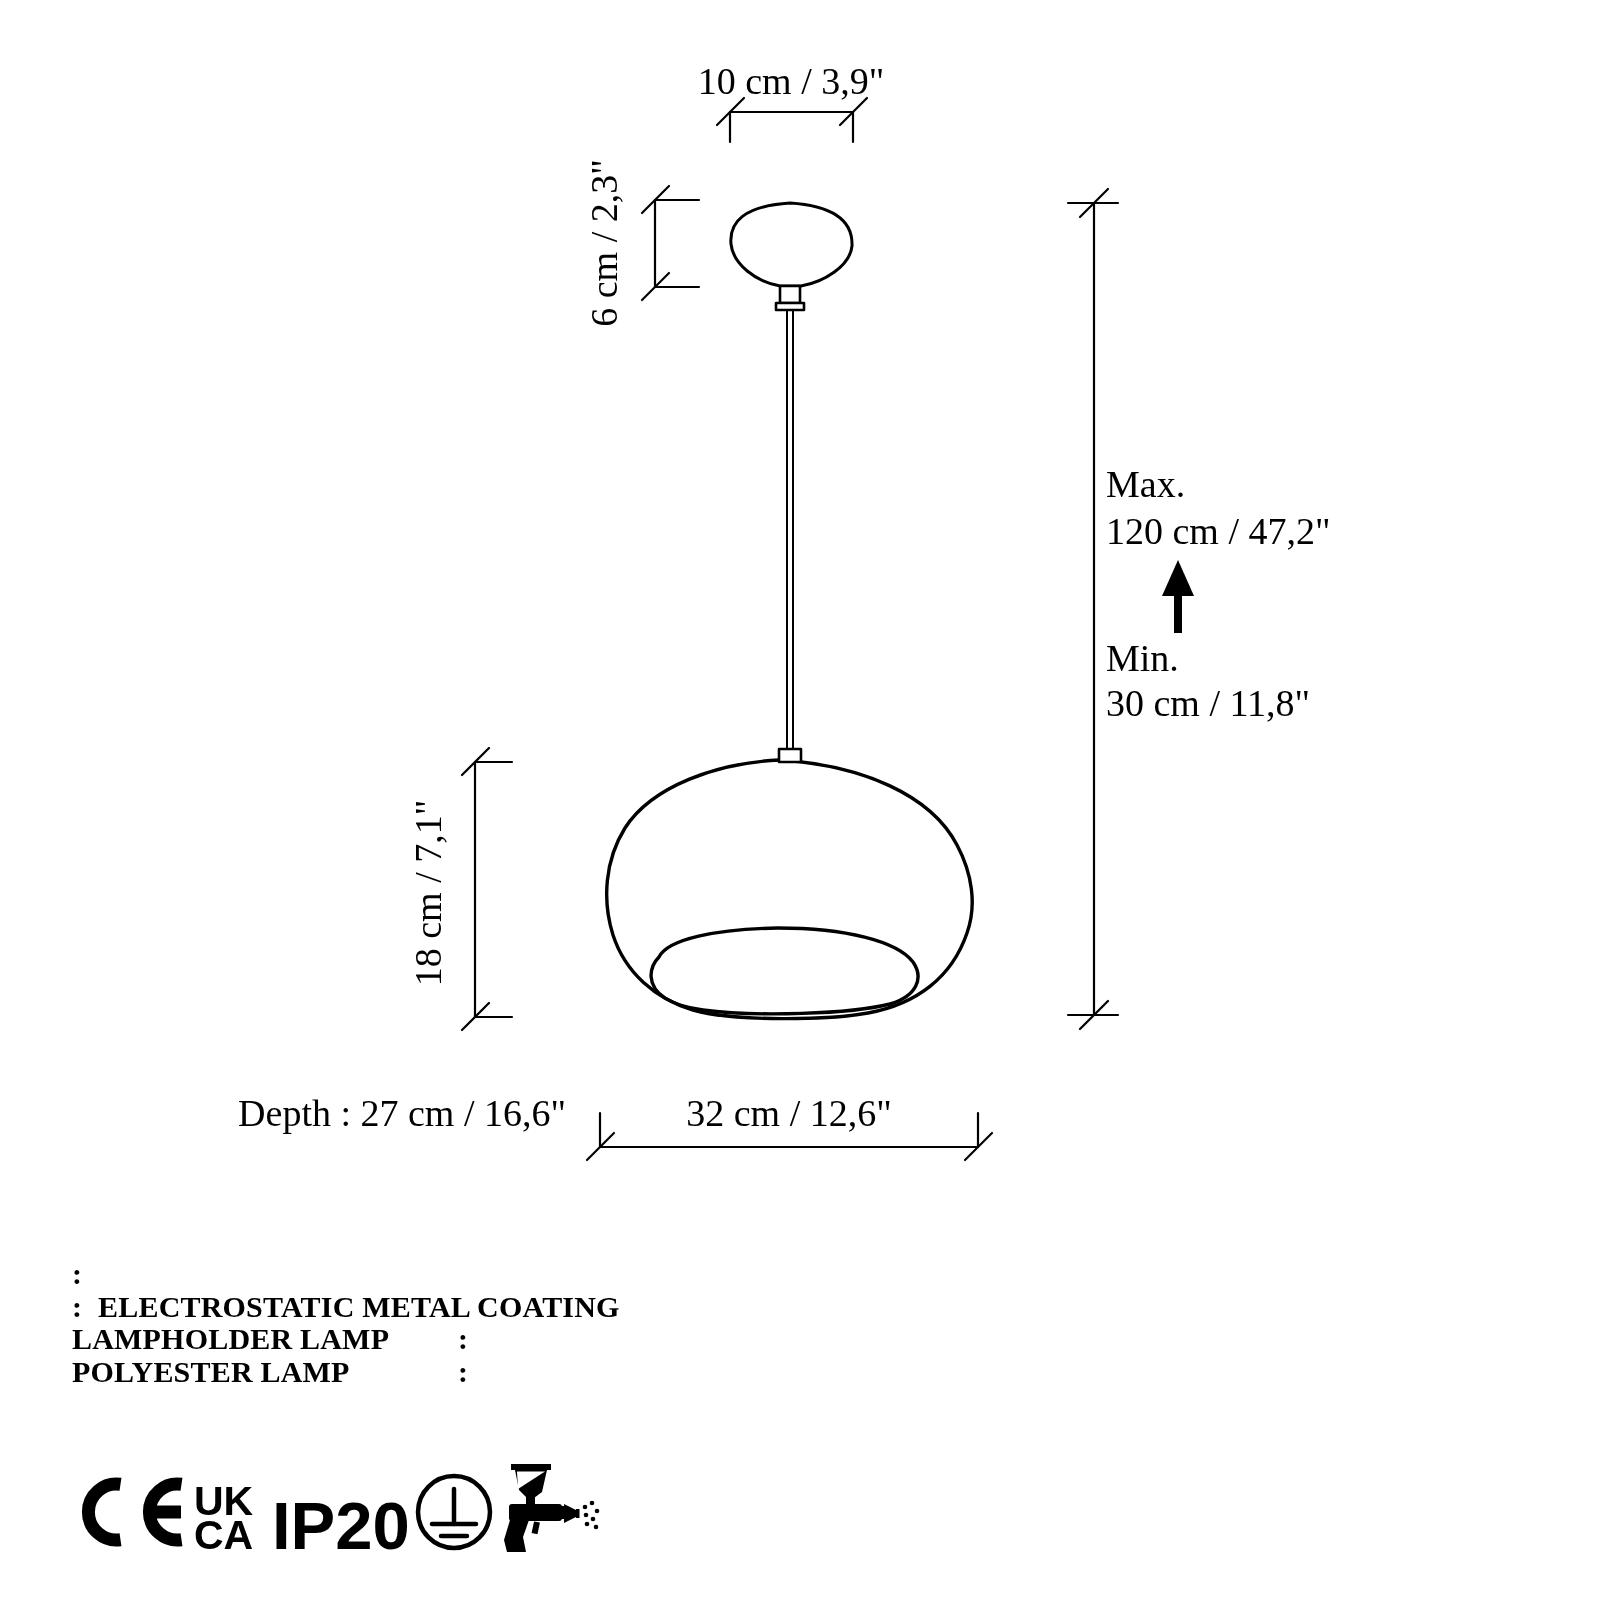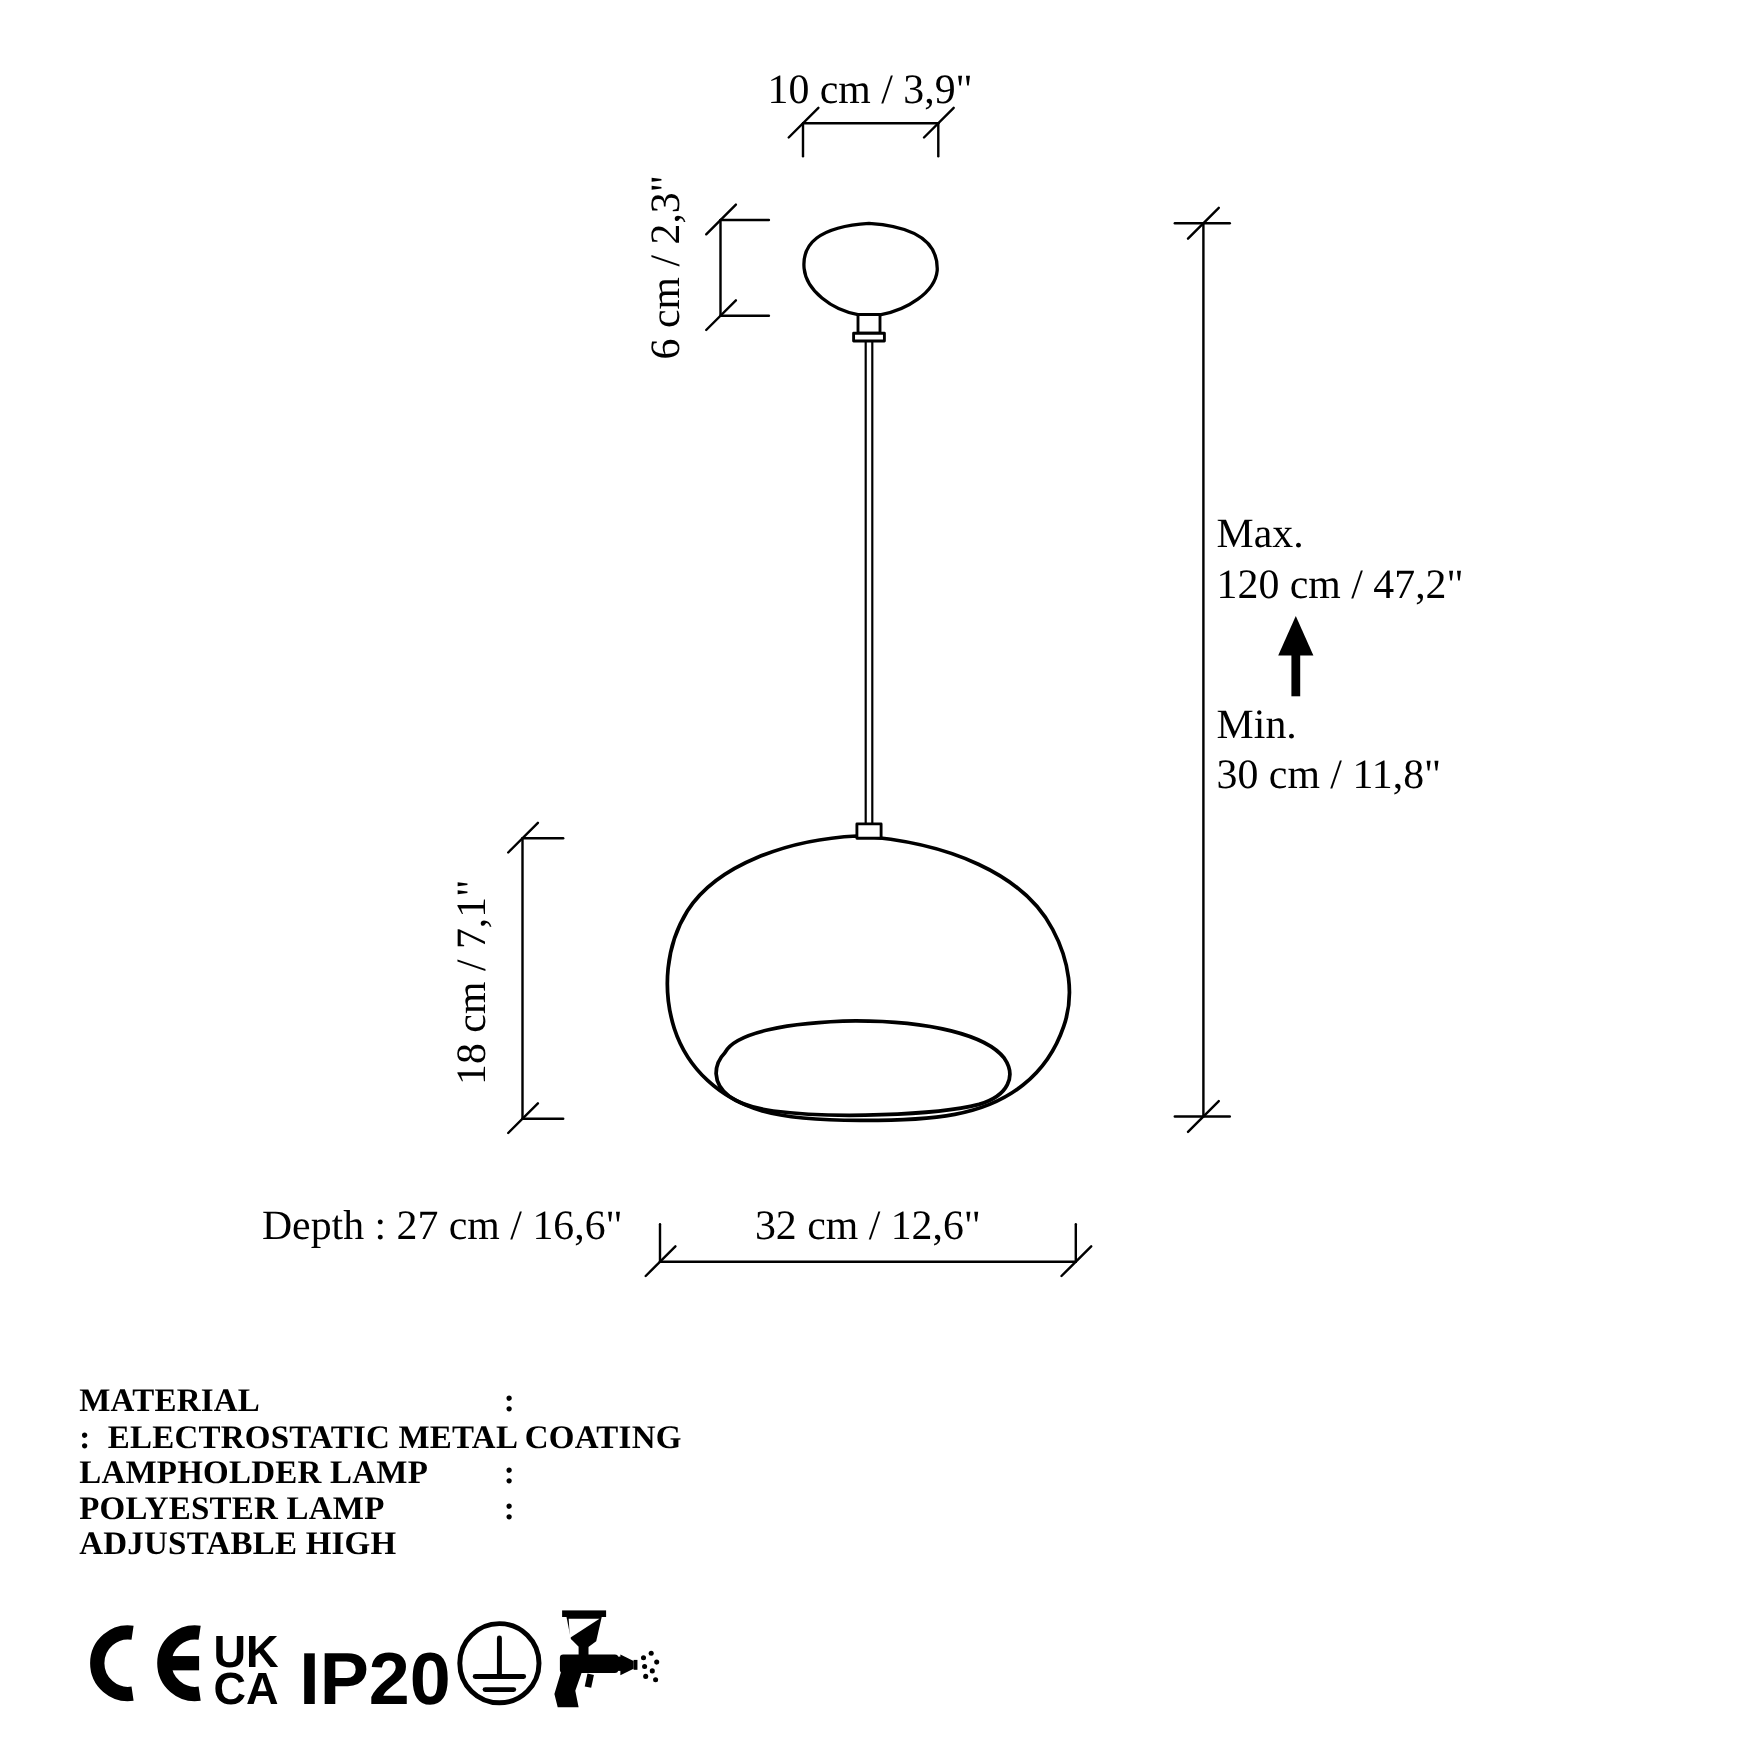--- a/index.html
+++ b/index.html
@@ -159,35 +159,33 @@
         <circle cx="586" cy="1515" r="2.3"></circle>
         <circle cx="593" cy="1519" r="2.3"></circle>
         <circle cx="587" cy="1524" r="2.3"></circle>
         <circle cx="596" cy="1527" r="2.3"></circle>
       </g>
     </g>
   </svg>
 
   <div class="specs">
     <div class="spec-row">
-      <span class="spec-label">MATERIAL</span>
       <span class="spec-colon">:</span>
     </div>
     <div class="spec-row">
       <span class="spec-colon">:</span>
       <span class="spec-value">ELECTROSTATIC METAL COATING</span>
     </div>
     <div class="spec-row">
       <span class="spec-label">LAMPHOLDER LAMP</span>
       <span class="spec-colon">:</span>
     </div>
     <div class="spec-row">
       <span class="spec-label">POLYESTER LAMP</span>
       <span class="spec-colon">:</span>
     </div>
     <div class="spec-row">
-      <span class="spec-label">ADJUSTABLE HIGH</span>
       <span class="spec-colon"></span>
       <span class="spec-value"></span>
     </div>
   </div>
 
 </div>
 
 </body></html>

